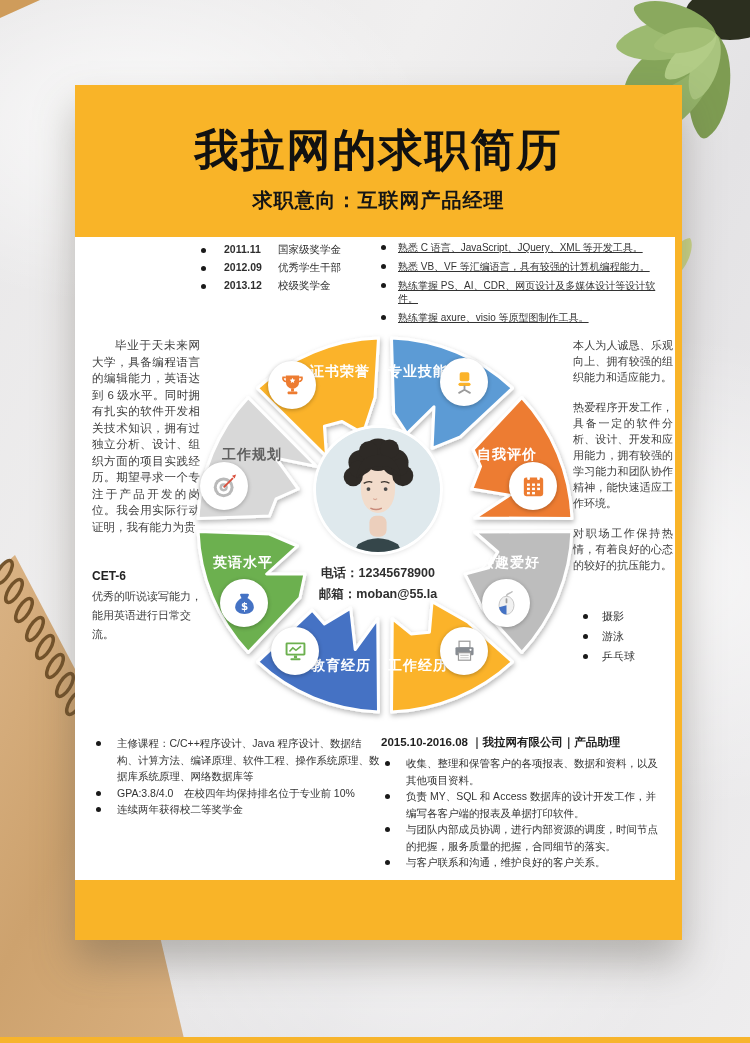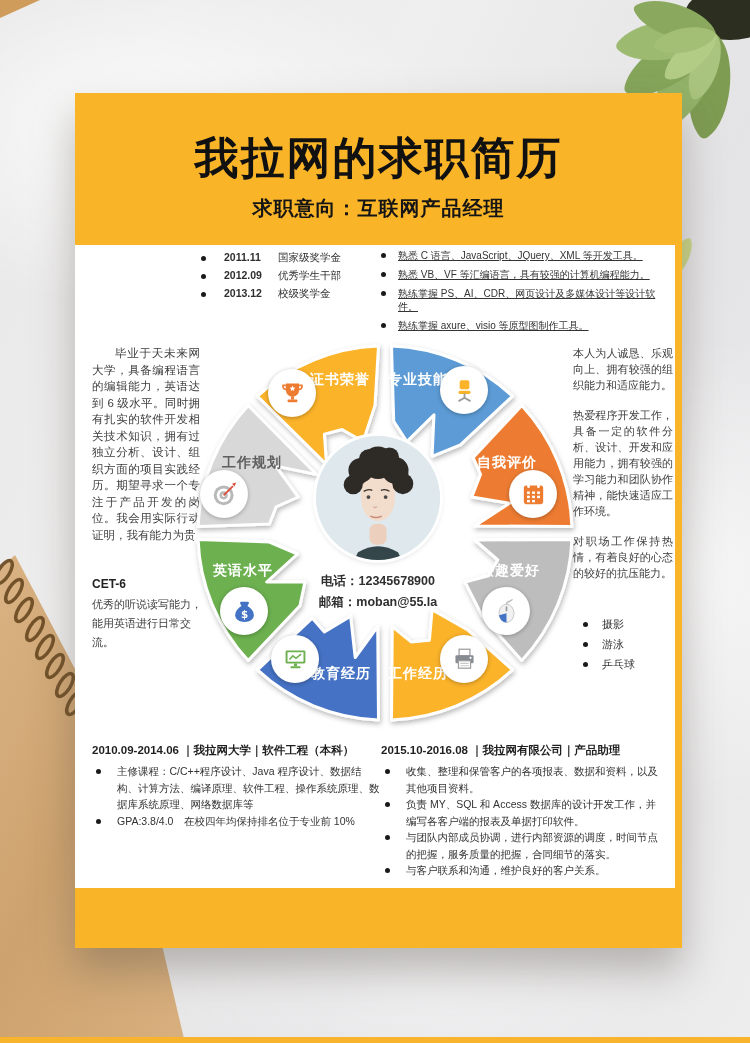--- a/index.html
+++ b/index.html
@@ -10,21 +10,21 @@
     background:
       radial-gradient(420px 260px at 18% 12%, rgba(255,255,255,.8), rgba(255,255,255,0) 70%),
       radial-gradient(520px 340px at 88% 55%, rgba(255,255,255,.65), rgba(255,255,255,0) 70%),
       radial-gradient(380px 300px at 55% 88%, rgba(255,255,255,.55), rgba(255,255,255,0) 70%),
       linear-gradient(115deg,#e8e7e8 0%,#f0efef 35%,#e4e3e5 65%,#eeedee 100%);
   }
   .corner-kraft { position:absolute; left:0; top:0; width:40px; height:18px;
     clip-path:polygon(0 0,100% 0,0 100%); background:#cf9c5b; }
 
   
-  .page { position:absolute; left:75px; top:93px; width:607px; height:855px;
+  .page { position:absolute; left:75px; top:85px; width:607px; height:855px;
     background:#F9B428; box-shadow:0 22px 38px rgba(90,84,74,.38);padding-left:32px; }
   .page-title { position:absolute; left:0; top:36px; width:100%; text-align:center;
     font-size:44px; font-weight:900; color:#111; letter-spacing:2px; }
   .page-subtitle { position:absolute; left:0; top:102px; width:100%; text-align:center;
     font-size:20px; font-weight:800; color:#151515; letter-spacing:1px; }
   .white-body { position:absolute; left:0; top:152px; width:600px; height:643px; background:#fff; }
 
   
   .dot { width:5px; height:5px; border-radius:50%; background:#1a1a1a; flex:0 0 5px; margin-top:5px; }
   .awards { position:absolute; left:126px; top:158px; }
@@ -322,28 +322,31 @@
         <path d="M57 84 q6 3 12 0" stroke="#c98b7a" stroke-width="1.6" fill="none"></path>
       </svg>
     </div>
     <div class="center-info">
       <div class="ci-line">电话：12345678900</div>
       <div class="ci-line">邮箱：moban@55.la</div>
     </div>
   </div>
 
   <div class="section edu">
-    <div class="sec-header">2010.09-2014.06 ｜我拉网大学｜软件工程（本科）</div>
     <div class="sec-bullet">
         <span class="dot"></span>
         <span>主修课程：C/C++程序设计、Java 程序设计、数据结构、计算方法、编译原理、软件工程、操作系统原理、数据库系统原理、网络数据库等</span>
       </div>
     <div class="sec-bullet">
         <span class="dot"></span>
         <span>GPA:3.8/4.0　在校四年均保持排名位于专业前 10%</span>
+      </div>
+    <div class="sec-bullet">
+        <span class="dot"></span>
+        <span>连续两年获得校二等奖学金</span>
       </div>
   </div>
 
   <div class="section work">
     <div class="sec-header">2015.10-2016.08 ｜我拉网有限公司｜产品助理</div>
     <div class="sec-bullet">
         <span class="dot"></span>
         <span>收集、整理和保管客户的各项报表、数据和资料，以及其他项目资料。</span>
       </div>
     <div class="sec-bullet">

